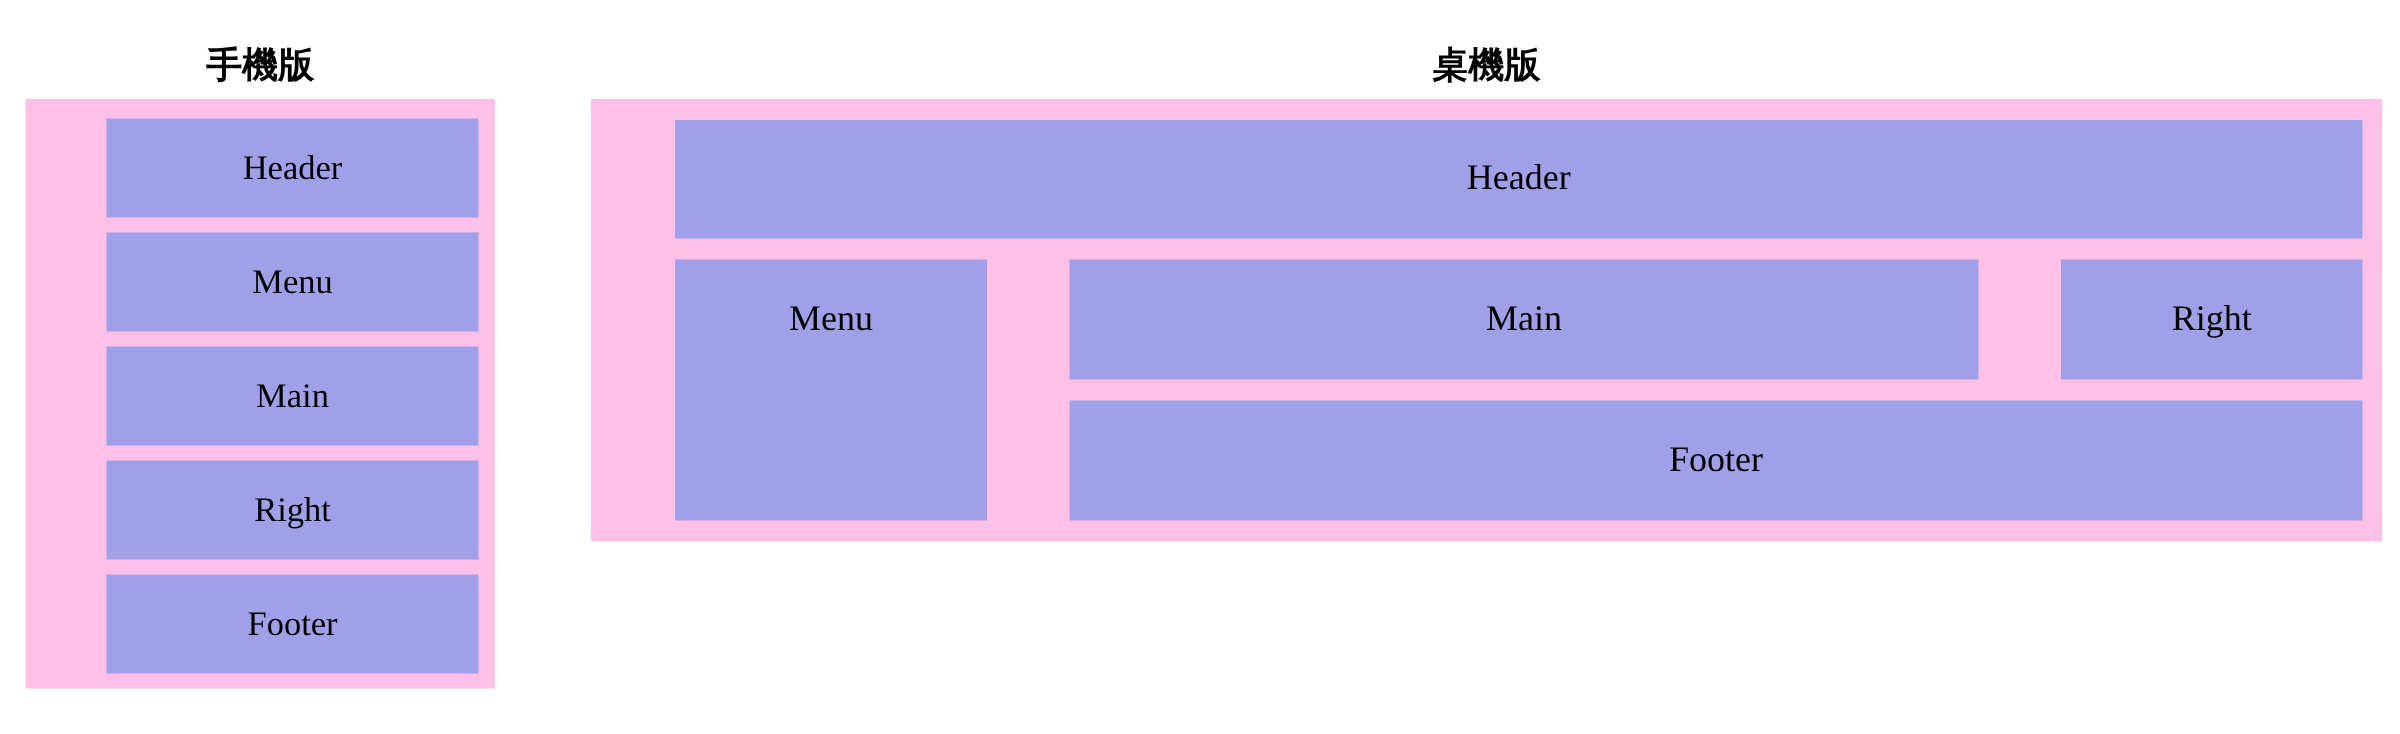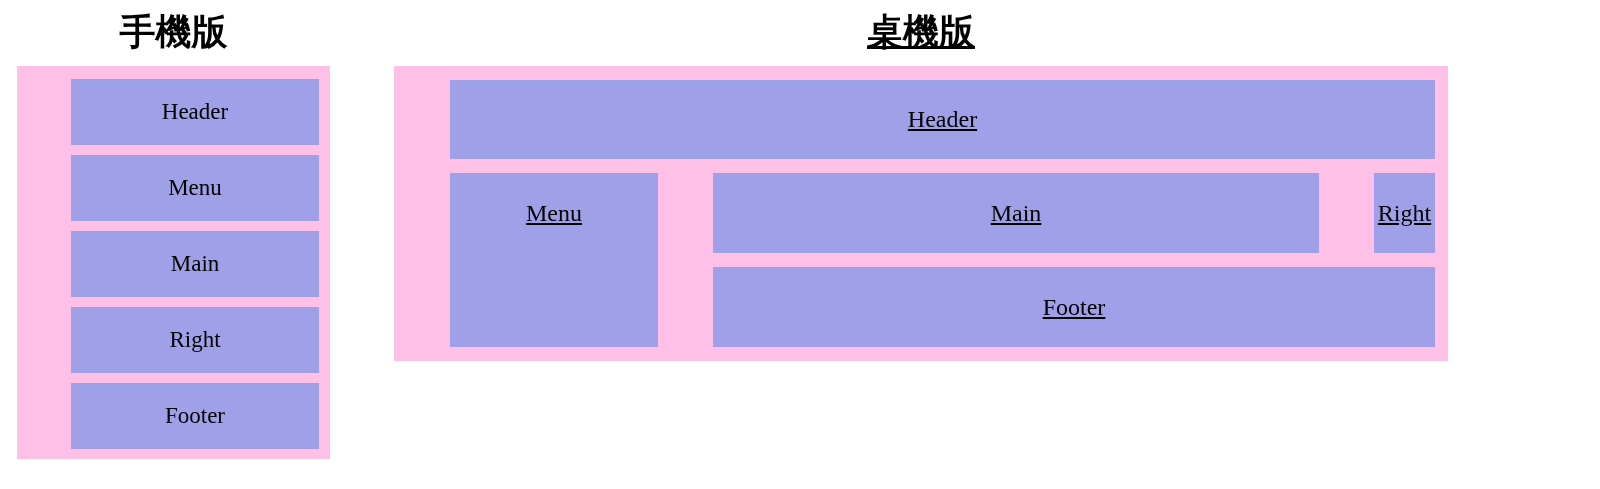--- a/index.html
+++ b/index.html
@@ -14,30 +14,30 @@
   .canvas{
     position:relative;
     width:1600px;height:489px;
     background:var(--bg);
     overflow:hidden;
     font-family:"Liberation Serif","DejaVu Serif",serif;
     color:var(--text);
   }
   .panel{position:absolute;top:0;}
   .mobile-panel{left:17px;width:313px;}
-  .desktop-panel{left:394px;width:1054px;text-decoration:underline;}
+  .desktop-panel{left:394px;width:1194px;}
   .panel-title{
     margin:0;
     height:44px;
-    padding-top:10px;
+    padding-top:22px;
     line-height:44px;
     text-align:center;
     font-family:"Liberation Sans","DejaVu Sans",sans-serif;
     font-weight:bold;
-    font-size:36px;
+    font-size:24px;
     color:var(--title);
   }
   .frame{
     margin-top:22px;
     background:var(--pink);
     width:100%;
   }
   
   .mobile-frame{
     height:393px;

